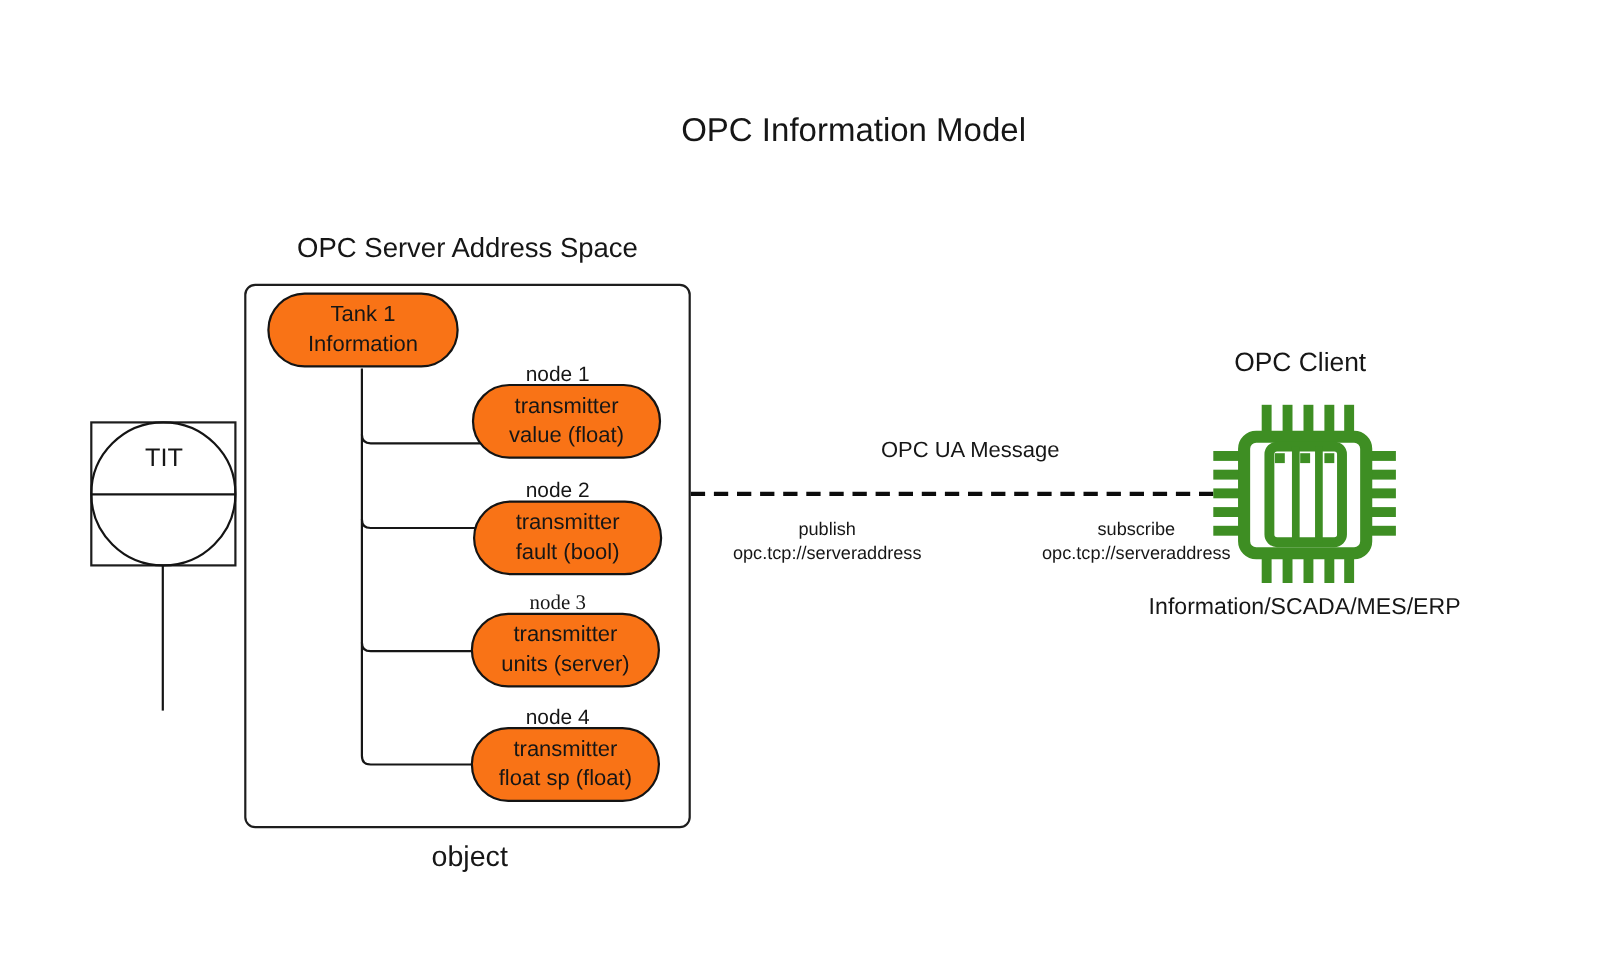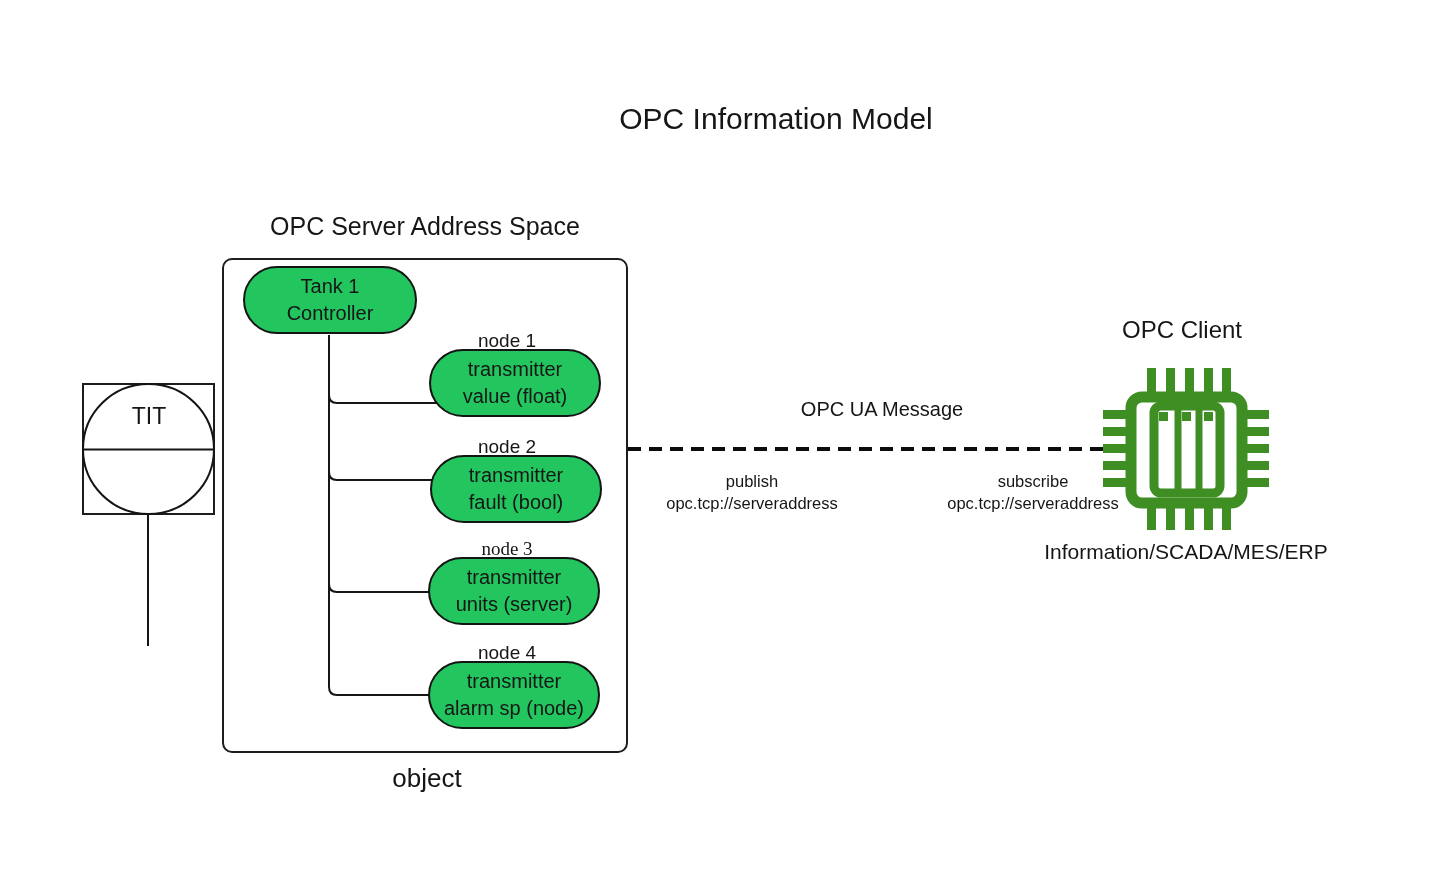--- a/index.html
+++ b/index.html
@@ -12,21 +12,21 @@
   .layer{position:absolute;left:0;top:0;}
 
   .title{left:376px;top:102px;width:800px;font-size:30px;}
   .server-heading{left:220px;top:212px;width:410px;font-size:25px;}
   .server-box{
     left:222px;top:258px;width:406px;height:495px;
     border:2px solid #1d1d1d;border-radius:10px;box-sizing:border-box;background:transparent;
   }
   .stadium{
     width:172px;height:68px;border:2px solid #141414;border-radius:34px;box-sizing:border-box;
-    background:#22c55e;display:flex;flex-direction:column;justify-content:center;
+    background:#f97316;display:flex;flex-direction:column;justify-content:center;
     font-size:20px;line-height:27px;text-align:center;
   }
   .tank{left:243px;top:266px;width:174px;}
   .n1{left:429px;top:349px;}
   .n2{left:430px;top:455px;}
   .n3{left:428px;top:557px;}
   .n4{left:428px;top:661px;}
   .node-label{width:140px;font-size:19px;text-align:center;}
   .nl1{left:437px;top:330px;}
   .nl2{left:437px;top:436px;}
@@ -103,21 +103,21 @@
   </svg>
 
   <div class="abs center server-heading">OPC Server Address Space</div>
 
   <div class="abs center title">OPC Information Model</div>
 
   <div class="abs server-box"></div>
 
   <div class="abs stadium tank">
     <div>Tank 1</div>
-    <div>Controller</div>
+    <div>Information</div>
   </div>
 
   <div class="abs node-label nl1">node 1</div>
   <div class="abs stadium n1">
     <div>transmitter</div>
     <div>value (float)</div>
   </div>
 
   <div class="abs node-label nl2">node 2</div>
   <div class="abs stadium n2">
@@ -127,21 +127,21 @@
 
   <div class="abs node-label nl3">node 3</div>
   <div class="abs stadium n3">
     <div>transmitter</div>
     <div>units (server)</div>
   </div>
 
   <div class="abs node-label nl4">node 4</div>
   <div class="abs stadium n4">
     <div>transmitter</div>
-    <div>alarm sp (node)</div>
+    <div>float sp (float)</div>
   </div>
 
   <div class="abs center object-caption">object</div>
 
   <div class="abs center tit-label">TIT</div>
 
   <div class="abs center msg-label">OPC UA Message</div>
 
   <div class="abs pubsub publish">
     <div>publish</div>

